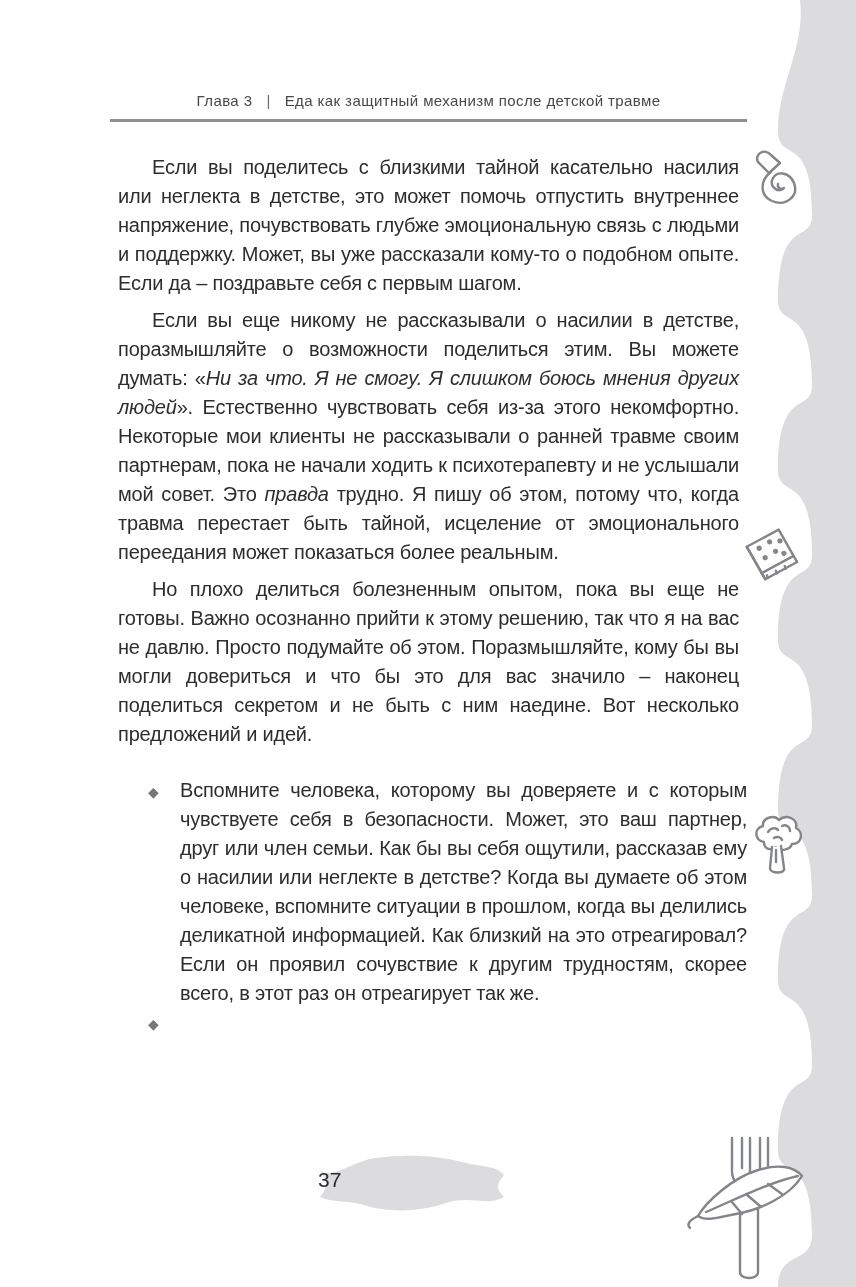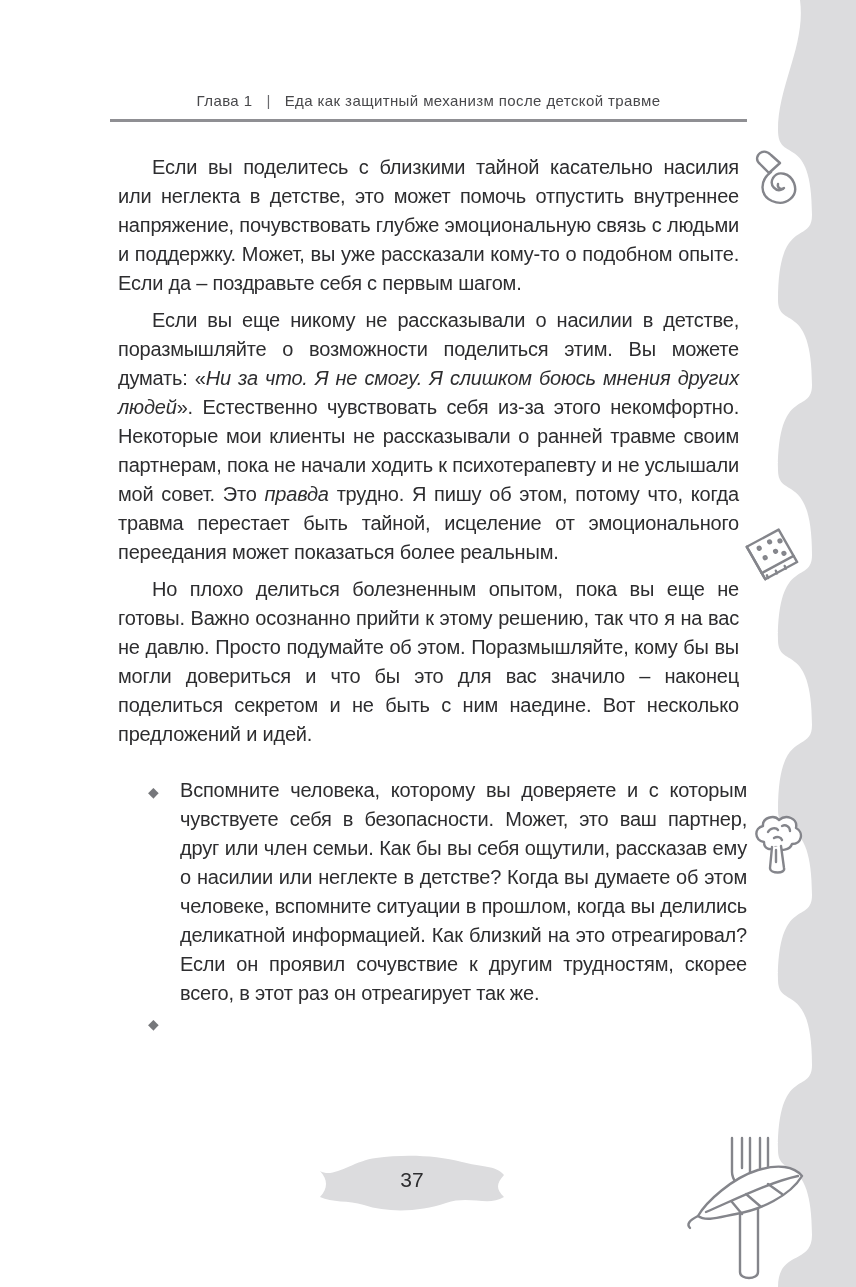--- a/index.html
+++ b/index.html
@@ -36,21 +36,21 @@
     stroke:#84858b;fill:none;stroke-width:2.4;stroke-linecap:round;stroke-linejoin:round;
   }
   .doodle .filled{fill:#ffffff;}
   .doodle-mushroom{top:148px;left:750px;}
   .doodle-crackers{top:520px;left:744px;}
   .doodle-broccoli{top:812px;left:750px;}
   .doodle-fork{top:1132px;left:684px;}
   
   .pagenum-blob{position:absolute;top:1151px;left:318px;width:188px;height:66px;}
   .pagenum{
-    position:absolute;top:1168px;left:318px;width:188px;text-align:center;
+    position:absolute;top:1168px;left:318px;width:188px;
     font-size:21px;color:#2d2d2f;letter-spacing:0;
   }
 </style>
 </head>
 <body>
 
 <div class="page">
 
   <svg class="side-band" viewBox="0 0 86 1287" preserveAspectRatio="none" aria-hidden="true">
     <path fill="#dcdcde" d="M86,0 L30,0
@@ -66,21 +66,21 @@
       C8,840 42,810 42,895
       C42,925 8,895 8,980
       C8,1010 42,980 42,1065
       C42,1095 8,1065 8,1150
       C8,1180 42,1150 42,1235
       C42,1265 8,1250 8,1287
       L86,1287 Z"></path>
   </svg>
 
   <div class="running-head">
-    <span>Глава 1</span><span class="divider">|</span><span>Еда как защитный механизм после детской травме</span>
+    <span>Глава 3</span><span class="divider">|</span><span>Еда как защитный механизм после детской травме</span>
   </div>
   <div class="head-rule"></div>
 
   <div class="text-column">
     <p><span>Если вы поделитесь с близкими тайной касательно насилия или неглекта в детстве, это может помочь отпустить внутреннее напряжение, почувствовать глубже эмоциональную связь с людьми и поддержку. Может, вы уже рассказали кому-то о подобном опыте. Если да – поздравьте себя с первым шагом.</span></p>
     <p><span>Если вы еще никому не рассказывали о насилии в детстве, поразмышляйте о возможности поделиться этим. Вы можете думать: «</span><i>Ни за что. Я не смогу. Я слишком боюсь мнения других людей</i><span>». Естественно чувствовать себя из-за этого некомфортно. Некоторые мои клиенты не рассказывали о ранней травме своим партнерам, пока не начали ходить к психотерапевту и не услышали мой совет. Это </span><i>правда</i><span> трудно. Я пишу об этом, потому что, когда травма перестает быть тайной, исцеление от эмоционального переедания может показаться более реальным.</span></p>
     <p><span>Но плохо делиться болезненным опытом, пока вы еще не готовы. Важно осознанно прийти к этому решению, так что я на вас не давлю. Просто подумайте об этом. Поразмышляйте, кому бы вы могли довериться и что бы это для вас значило – наконец поделиться секретом и не быть с ним наедине. Вот несколько предложений и идей.</span></p>
 
     <div class="bullet-list">
       <div class="bullet-item">

